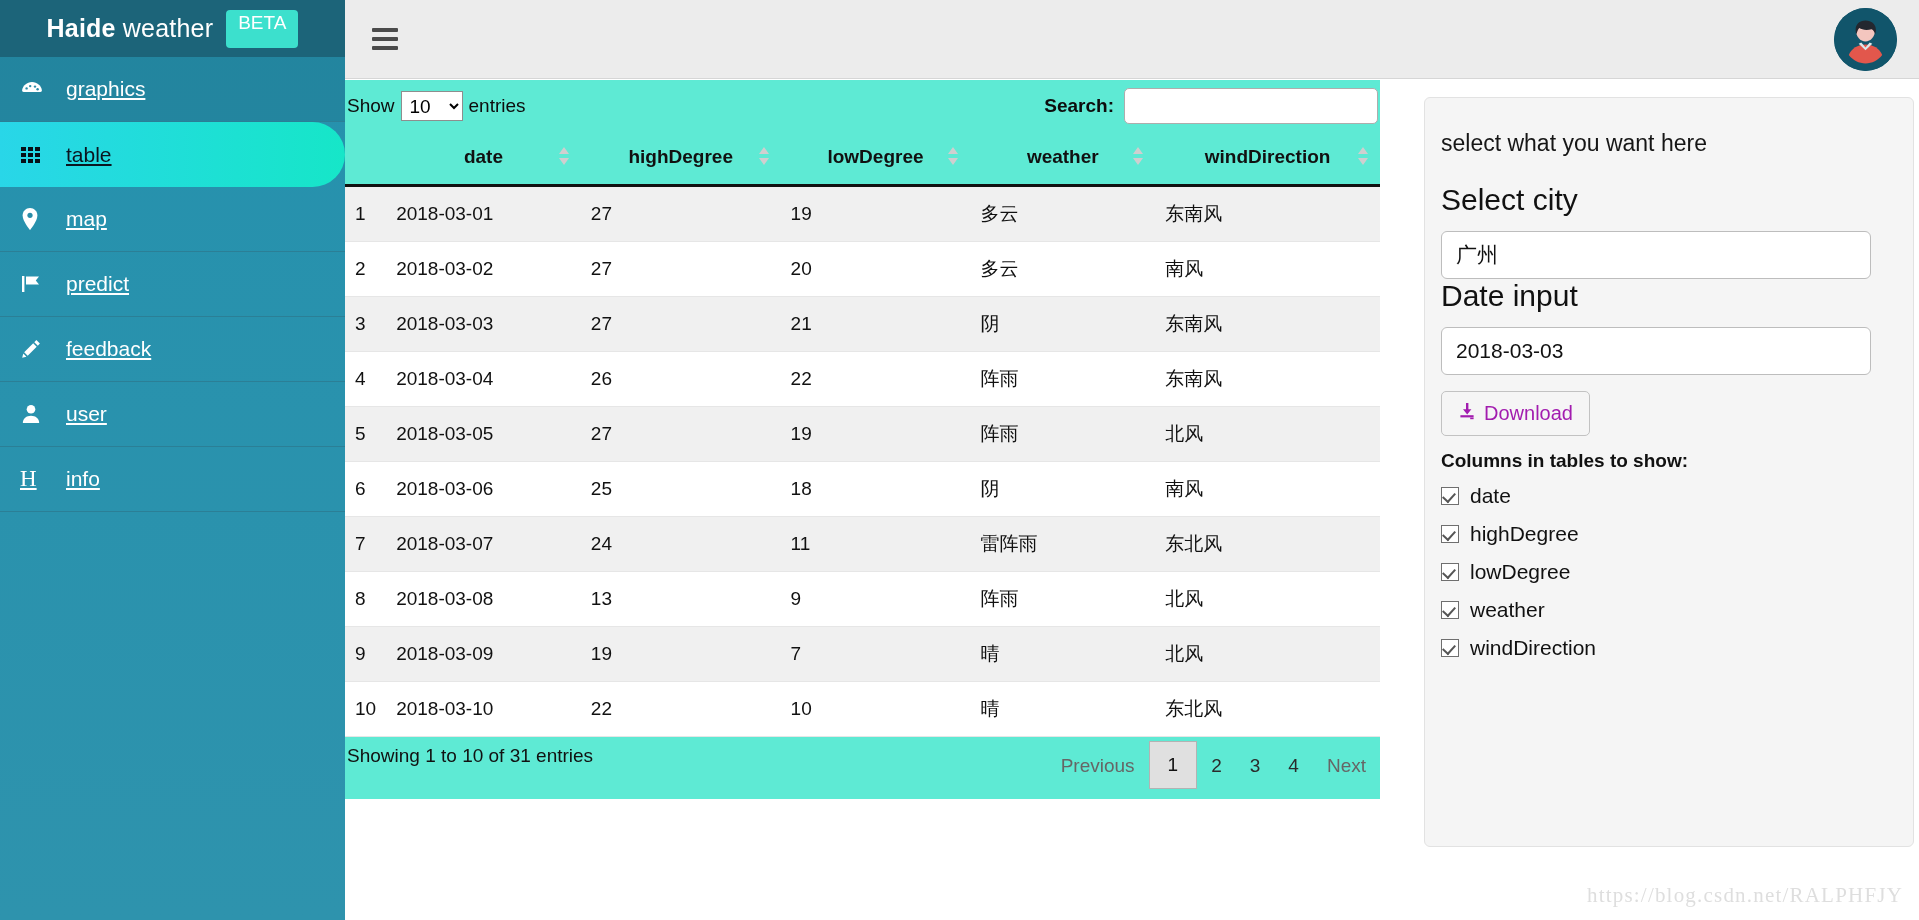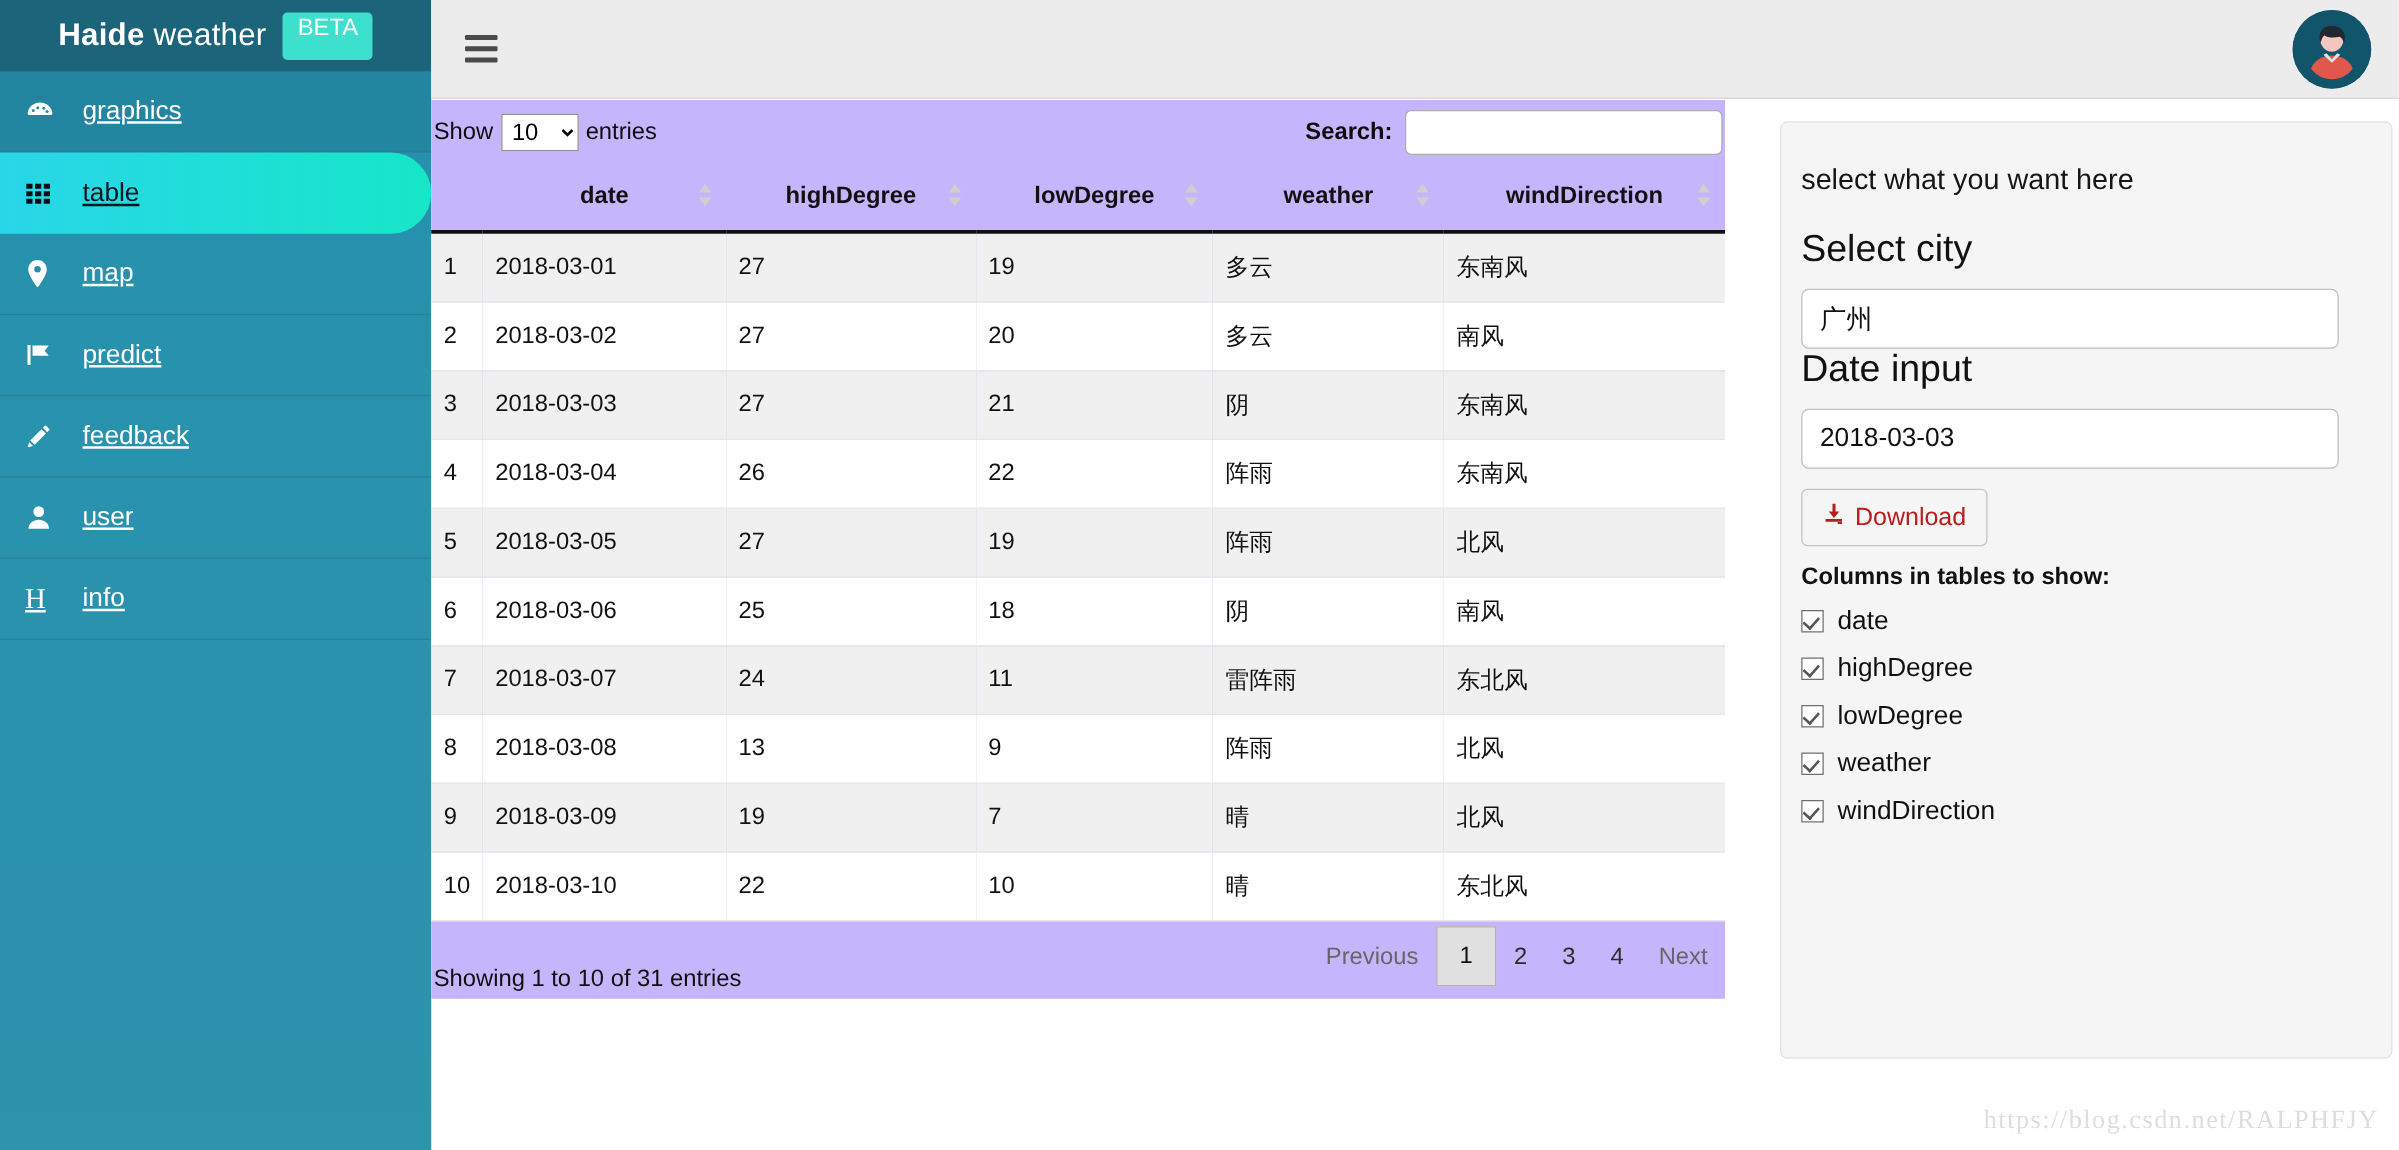--- a/index.html
+++ b/index.html
@@ -109,21 +109,21 @@
     border-radius: 50%;
     background: #11556b;
     overflow: hidden;
   }
 
   
   #table-panel {
     position: absolute;
     left: 345px; top: 80px;
     width: 1035px;
-    background: #c4b5fd;
+    background: #5eead4;
     padding: 0 0 0 0;
   }
   .table-controls {
     position: relative;
     height: 52px;
     padding: 10px 0 0 0;
   }
   .dt-length {
     position: absolute;
     left: 2px; top: 11px;
@@ -204,21 +204,21 @@
   td.c-low { width: 190px; }
   td.c-weather { width: 185px; }
   td.c-wind { width: 225px; }
 
   .dt-footer {
     position: relative;
     height: 62px;
     font-size: 19px;
     color: #111;
   }
-  .dt-info { position: absolute; left: 2px; top: 36px; }
+  .dt-info { position: absolute; left: 2px; top: 8px; }
   .dt-paging {
     position: absolute; right: 0; top: 8px;
     display: flex; align-items: flex-start; gap: 0;
   }
   .dt-paging .pg {
     min-width: 44px;
     padding: 10px 14px;
     text-align: center;
     font-size: 19px;
     color: #666;
@@ -278,21 +278,21 @@
   }
   .btn-download {
     display: inline-flex;
     align-items: center;
     gap: 8px;
     background: #f5f5f5;
     border: 1px solid #c2c2c2;
     border-radius: 5px;
     padding: 10px 16px;
     font-size: 20px;
-    color: #b91c1c;
+    color: #a21caf;
     font-family: "Liberation Sans", sans-serif;
     cursor: pointer;
     margin-bottom: 10px;
   }
   .cols-title { font-size: 19px; font-weight: bold; margin: 4px 0 12px 0; }
   .chk-row {
     display: flex; align-items: center; gap: 11px;
     font-size: 21px; margin-bottom: 14px; color: #111;
     cursor: pointer;
   }

